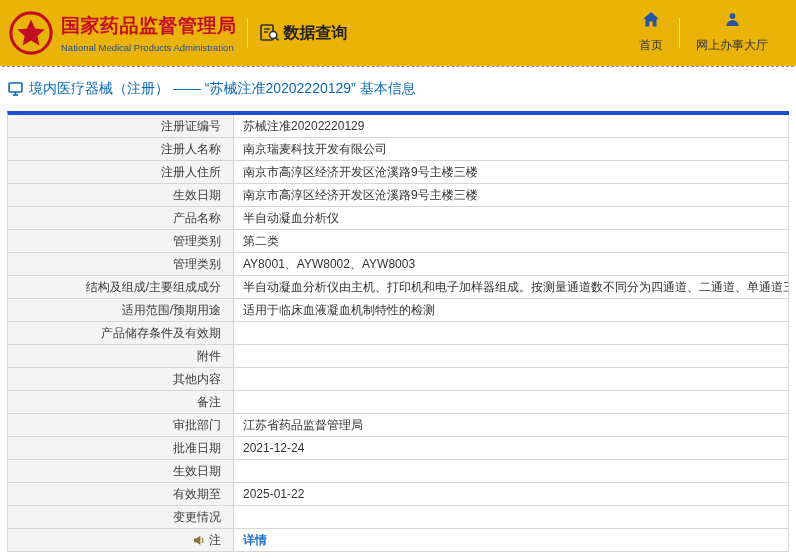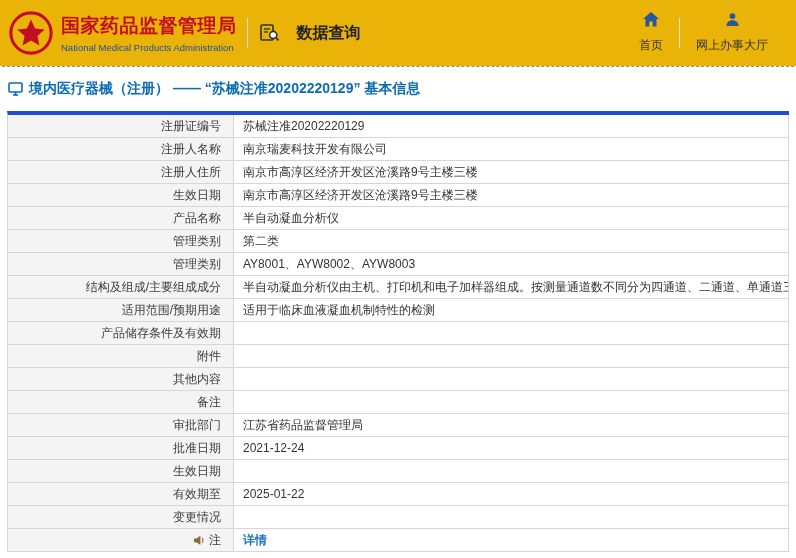--- a/index.html
+++ b/index.html
@@ -9,28 +9,28 @@
     font-family:"Liberation Sans", sans-serif;
     --red:#c30d23; --blue:#1e4f9c; --title-blue:#0b6bb5; --link:#1b6fc4;
   }
   
   .header { height:66px; display:flex; align-items:center; padding:0 12px 0 8px; background:#eab308; }
   .logo { width:46px; height:46px; flex:0 0 auto; }
   .agency { margin-left:7px; }
   .agency-cn { color:var(--red); font-size:19px; font-weight:bold; letter-spacing:0.5px; white-space:nowrap; }
   .agency-en { color:var(--blue); font-size:9.5px; margin-top:3px; white-space:nowrap; }
   .vdivider { width:1px; height:30px; background:#cfd8e6; margin:0 12px 0 10px; }
-  .section { display:flex; align-items:center; gap:17px; color:#222; font-size:16px; font-weight:bold; white-space:nowrap; }
+  .section { display:flex; align-items:center; gap:4px; color:#222; font-size:16px; font-weight:bold; white-space:nowrap; }
   .nav { margin-left:auto; display:flex; align-items:center; }
   .nav-item { display:flex; flex-direction:column; align-items:center; gap:10px; font-size:12px; color:#333; padding:0 16px; cursor:pointer; white-space:nowrap; }
   .nav-sep { width:1px; height:30px; background:#e0e0e0; }
   
   .dashed { border-top:1px dashed #8f8f8f; margin:0 2px; }
   
-  .page-title { display:flex; align-items:center; gap:6px; padding:13px 8px 11px 8px; color:var(--title-blue); font-size:14px; font-weight:bold; }
+  .page-title { display:flex; align-items:center; gap:6px; padding:13px 8px 11px 8px; color:var(--title-blue); font-size:14px; font-weight:normal; }
   
   .table { margin:2px 7px 0 7px; border-top:4px solid #1d4ed8; border-left:1px solid #d6d6d6; }
   .trow { display:flex; height:23px; line-height:22px; font-size:12px; }
   .tlabel {
     width:226px; flex:0 0 auto; background:#f4f4f4; color:#3c3c3c;
     text-align:right; padding-right:12px;
     border-right:1px solid #d6d6d6; border-bottom:1px solid #d6d6d6;
     display:flex; align-items:center; justify-content:flex-end; gap:4px;
     white-space:nowrap;
   }

